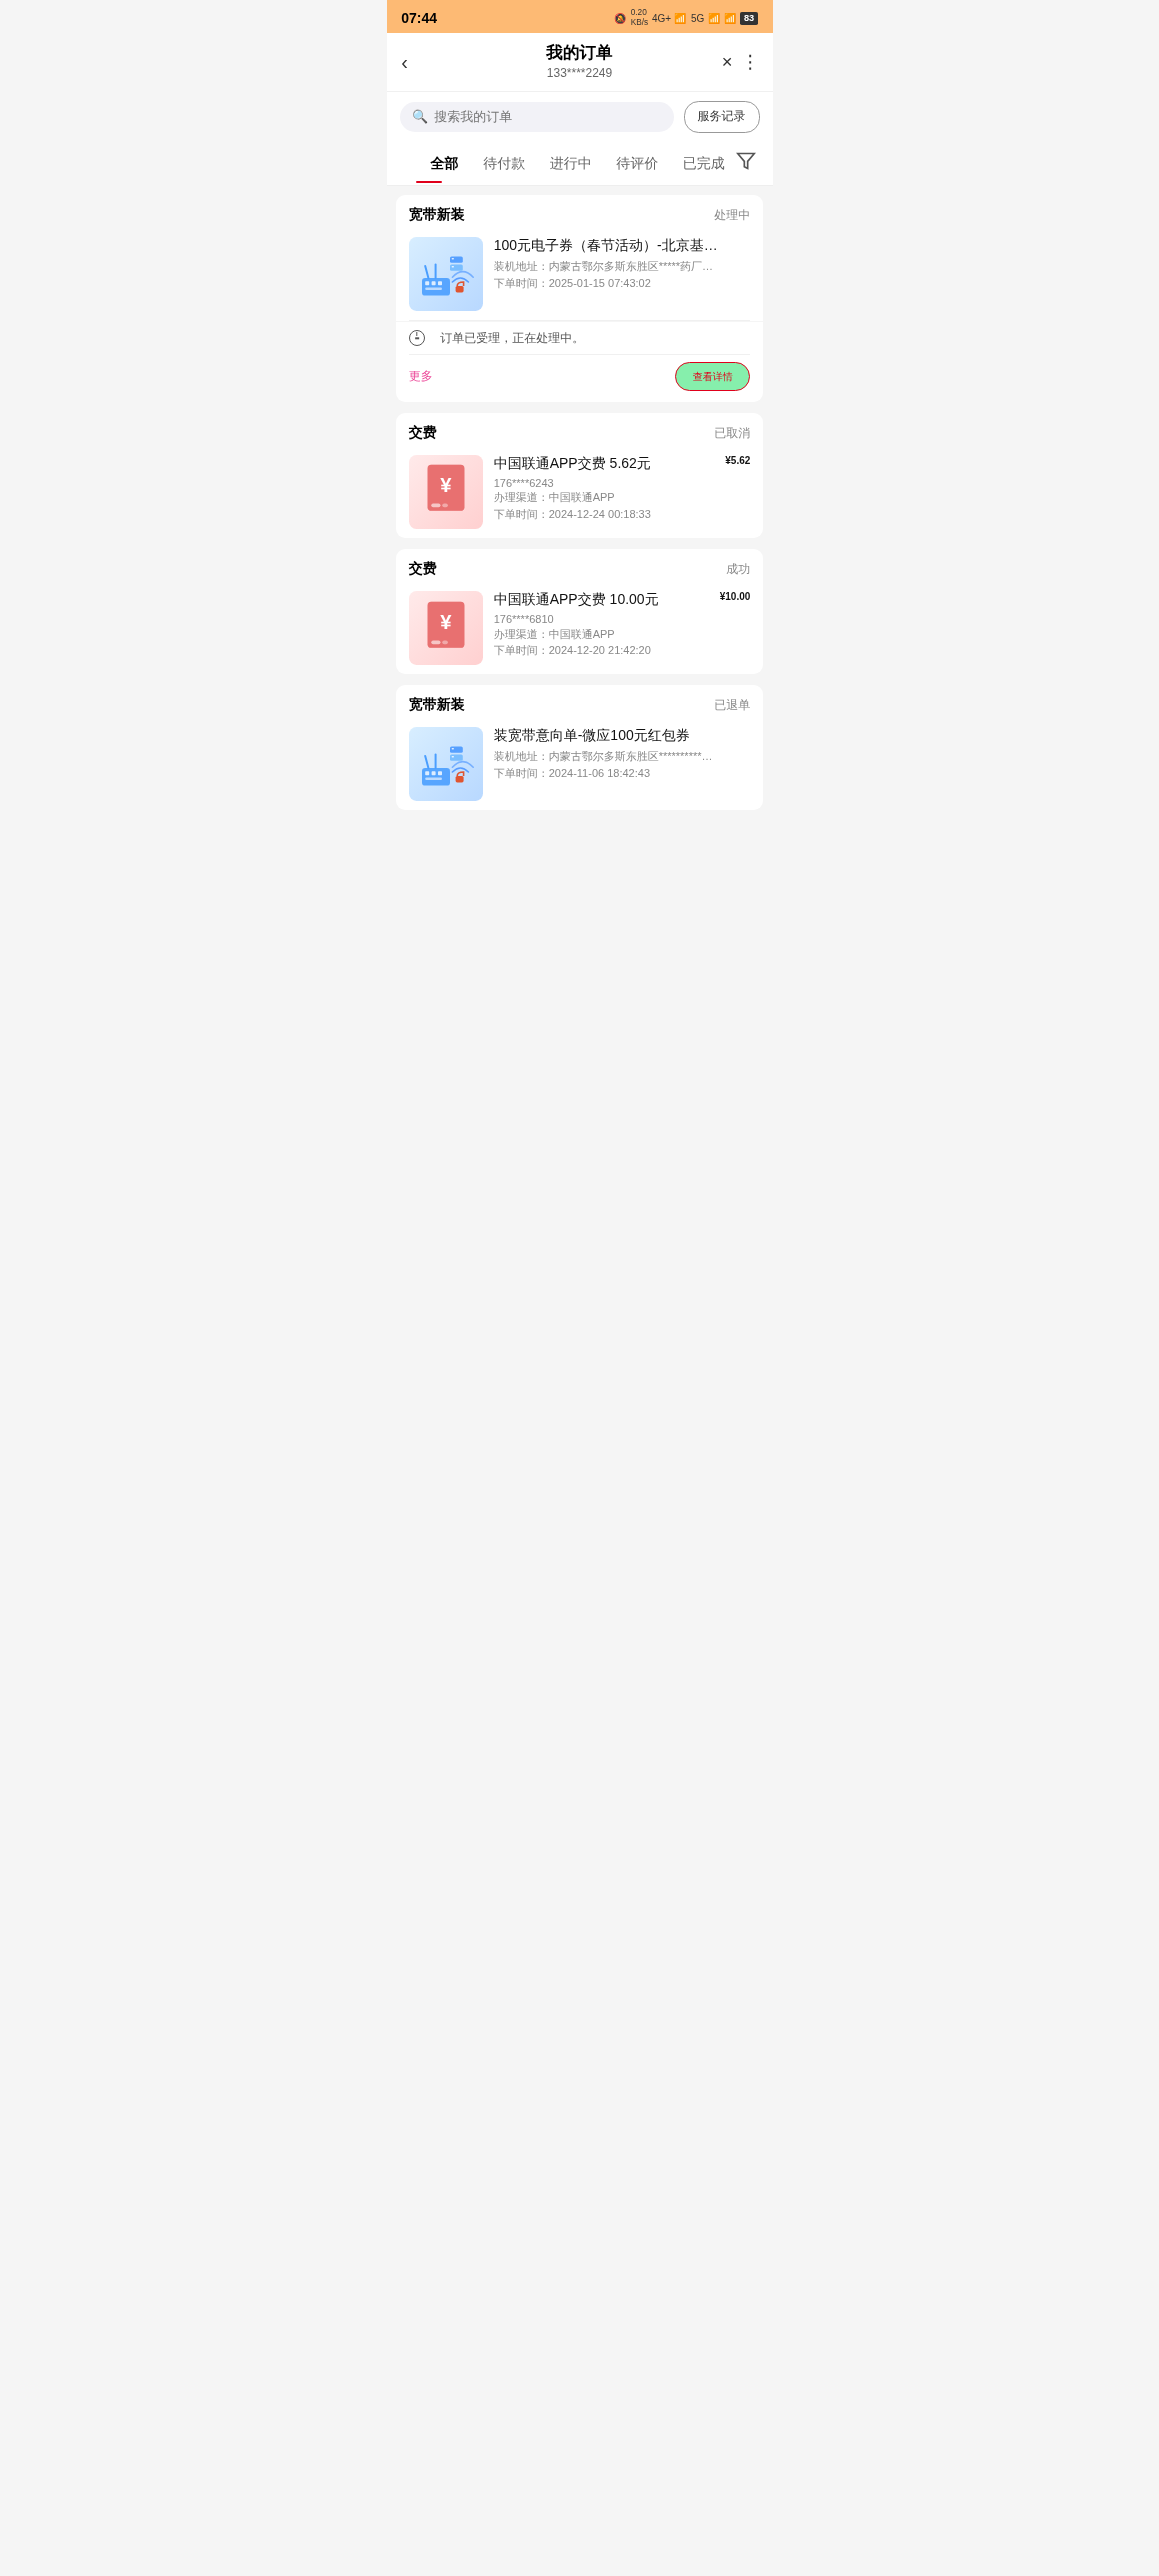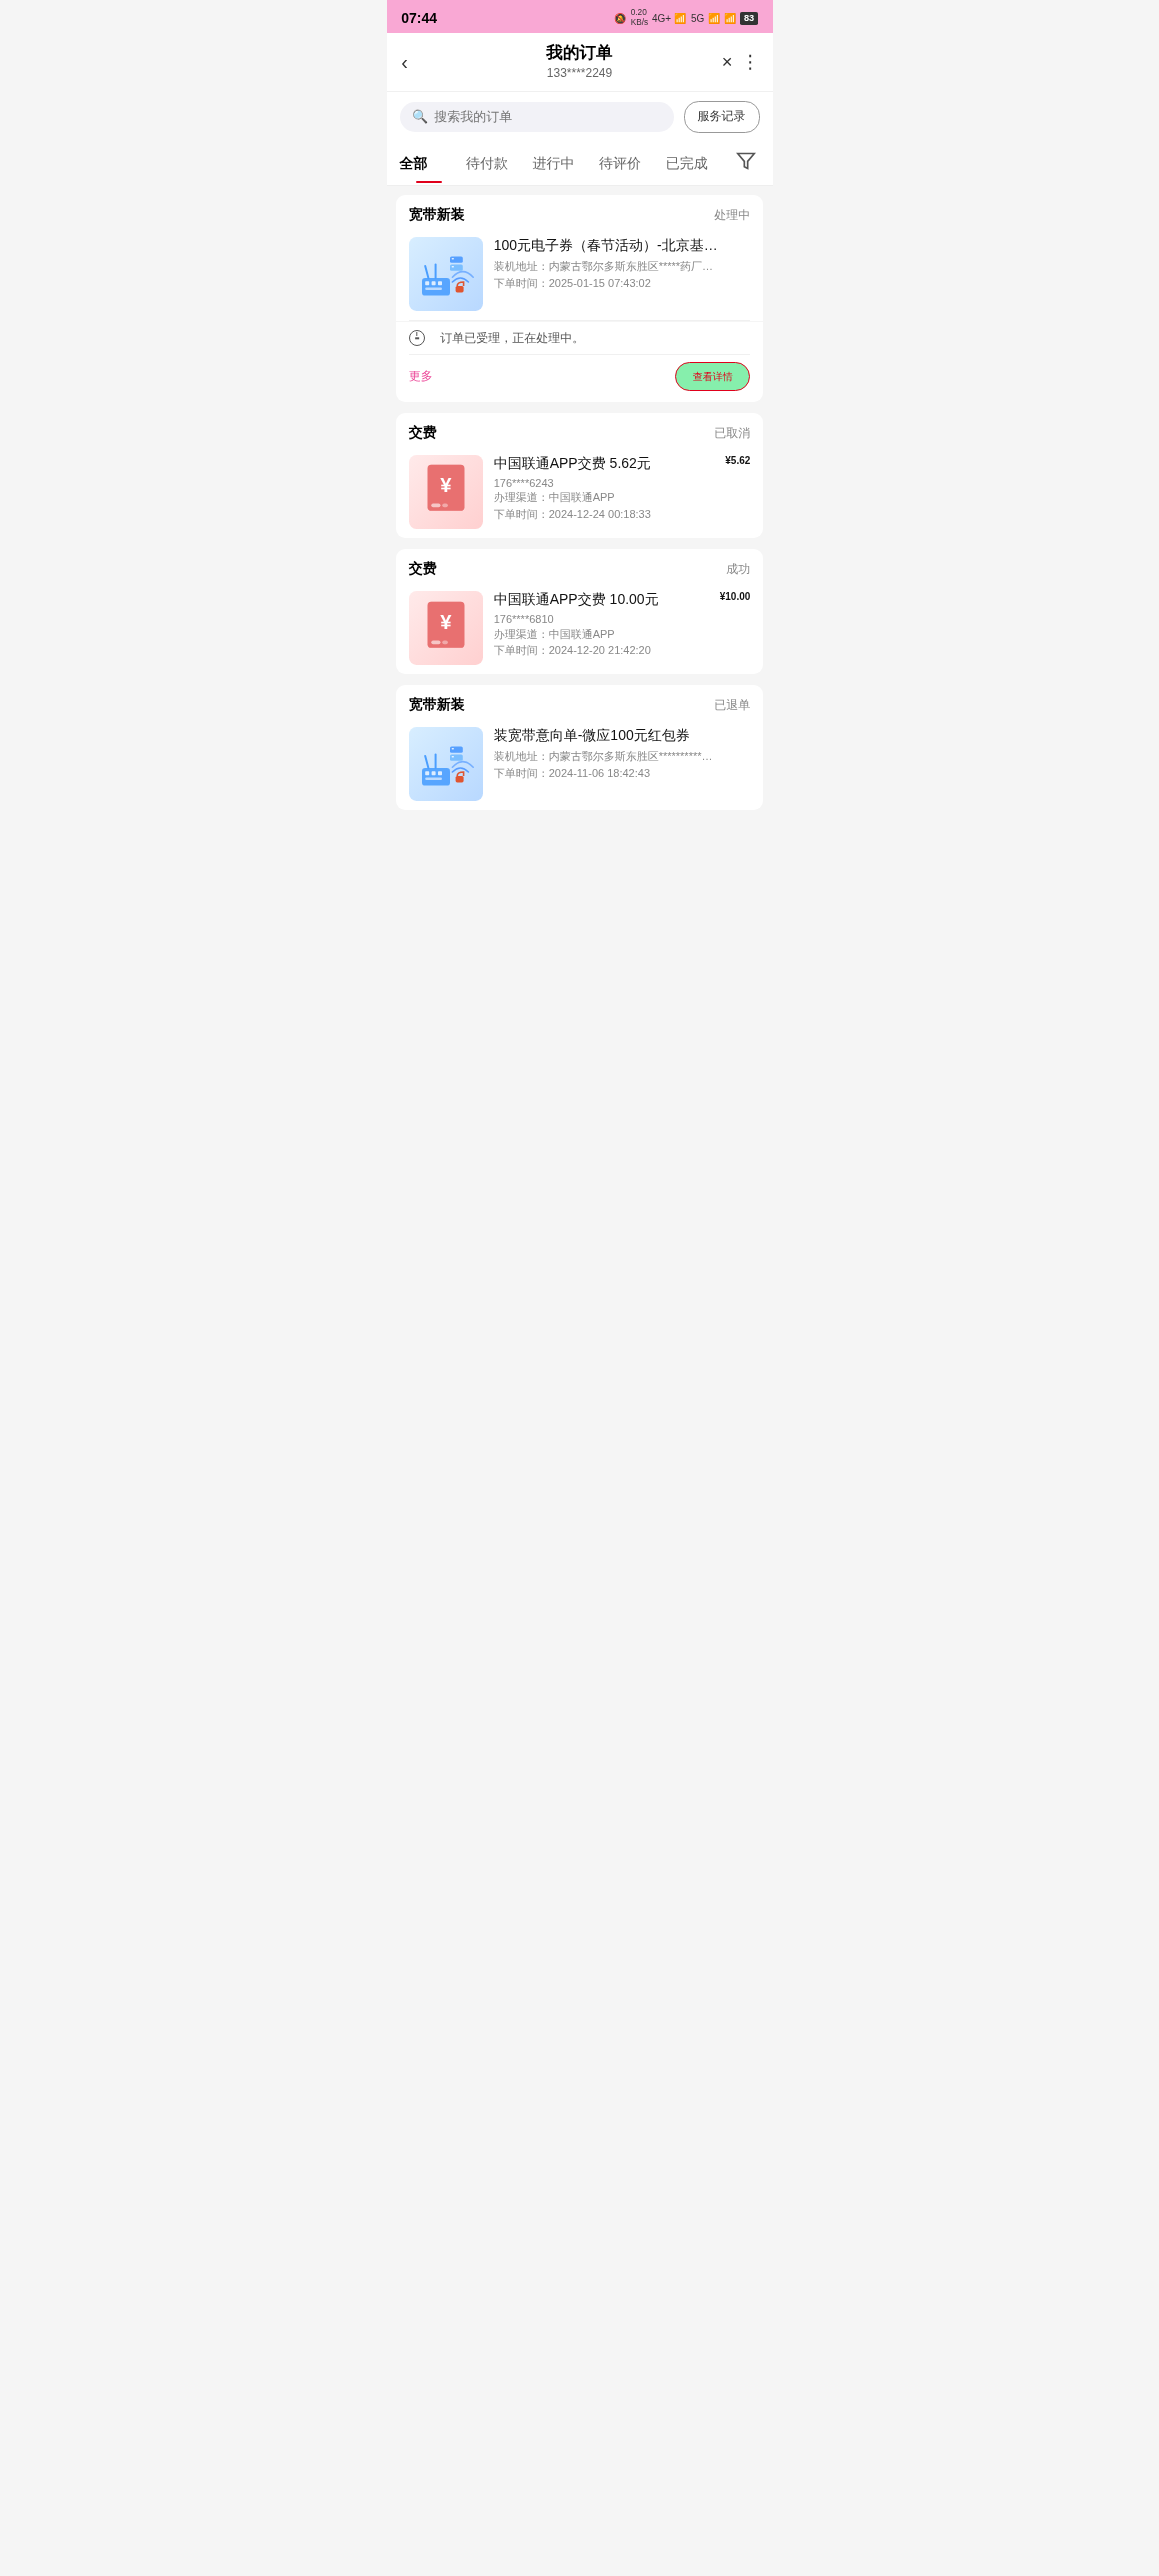--- a/index.html
+++ b/index.html
@@ -8,21 +8,21 @@
       font-family: -apple-system, 'PingFang SC', 'Helvetica Neue', Arial, sans-serif;
       background: #f5f5f5;
       width: 386px;
       margin: 0 auto;
       min-height: 858px;
       overflow-x: hidden;
     }
 
     
     .status-bar {
-      background: #f9a8d4;
+      background: #fdba74;
       display: flex;
       justify-content: space-between;
       align-items: center;
       padding: 7.4px 14.7px 3.7px;
       height: 33px;
     }
     .status-time {
       font-size: 14px;
       font-weight: 600;
       color: #000;
@@ -139,21 +139,21 @@
     .tabs-bar {
       background: #fff;
       display: flex;
       align-items: center;
       padding: 0 9.2px;
       border-bottom: 0.9px solid #eee;
       margin-bottom: 9.2px;
     }
     .tab-item {
       flex: 1;
-      text-align: left;
+      text-align: right;
       padding: 12px 3.7px 10px;
       font-size: 14px;
       color: #666;
       position: relative;
       cursor: pointer;
     }
     .tab-item.active {
       color: #000;
       font-weight: 600;
     }

